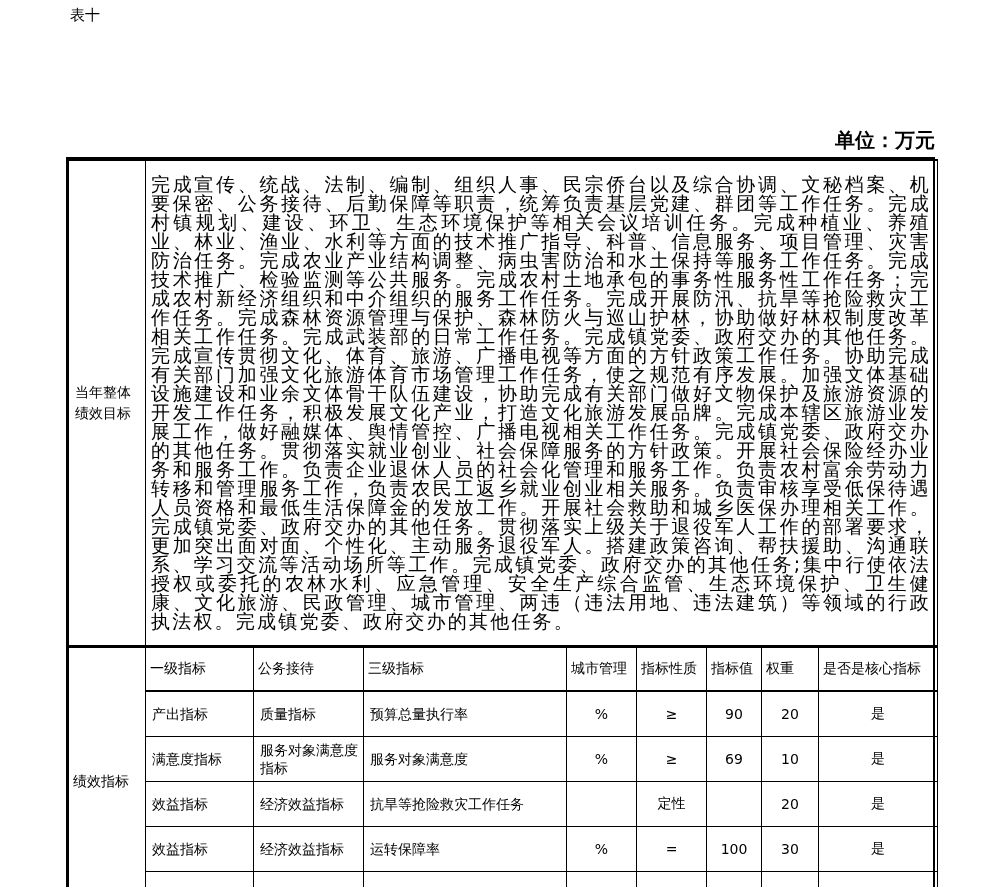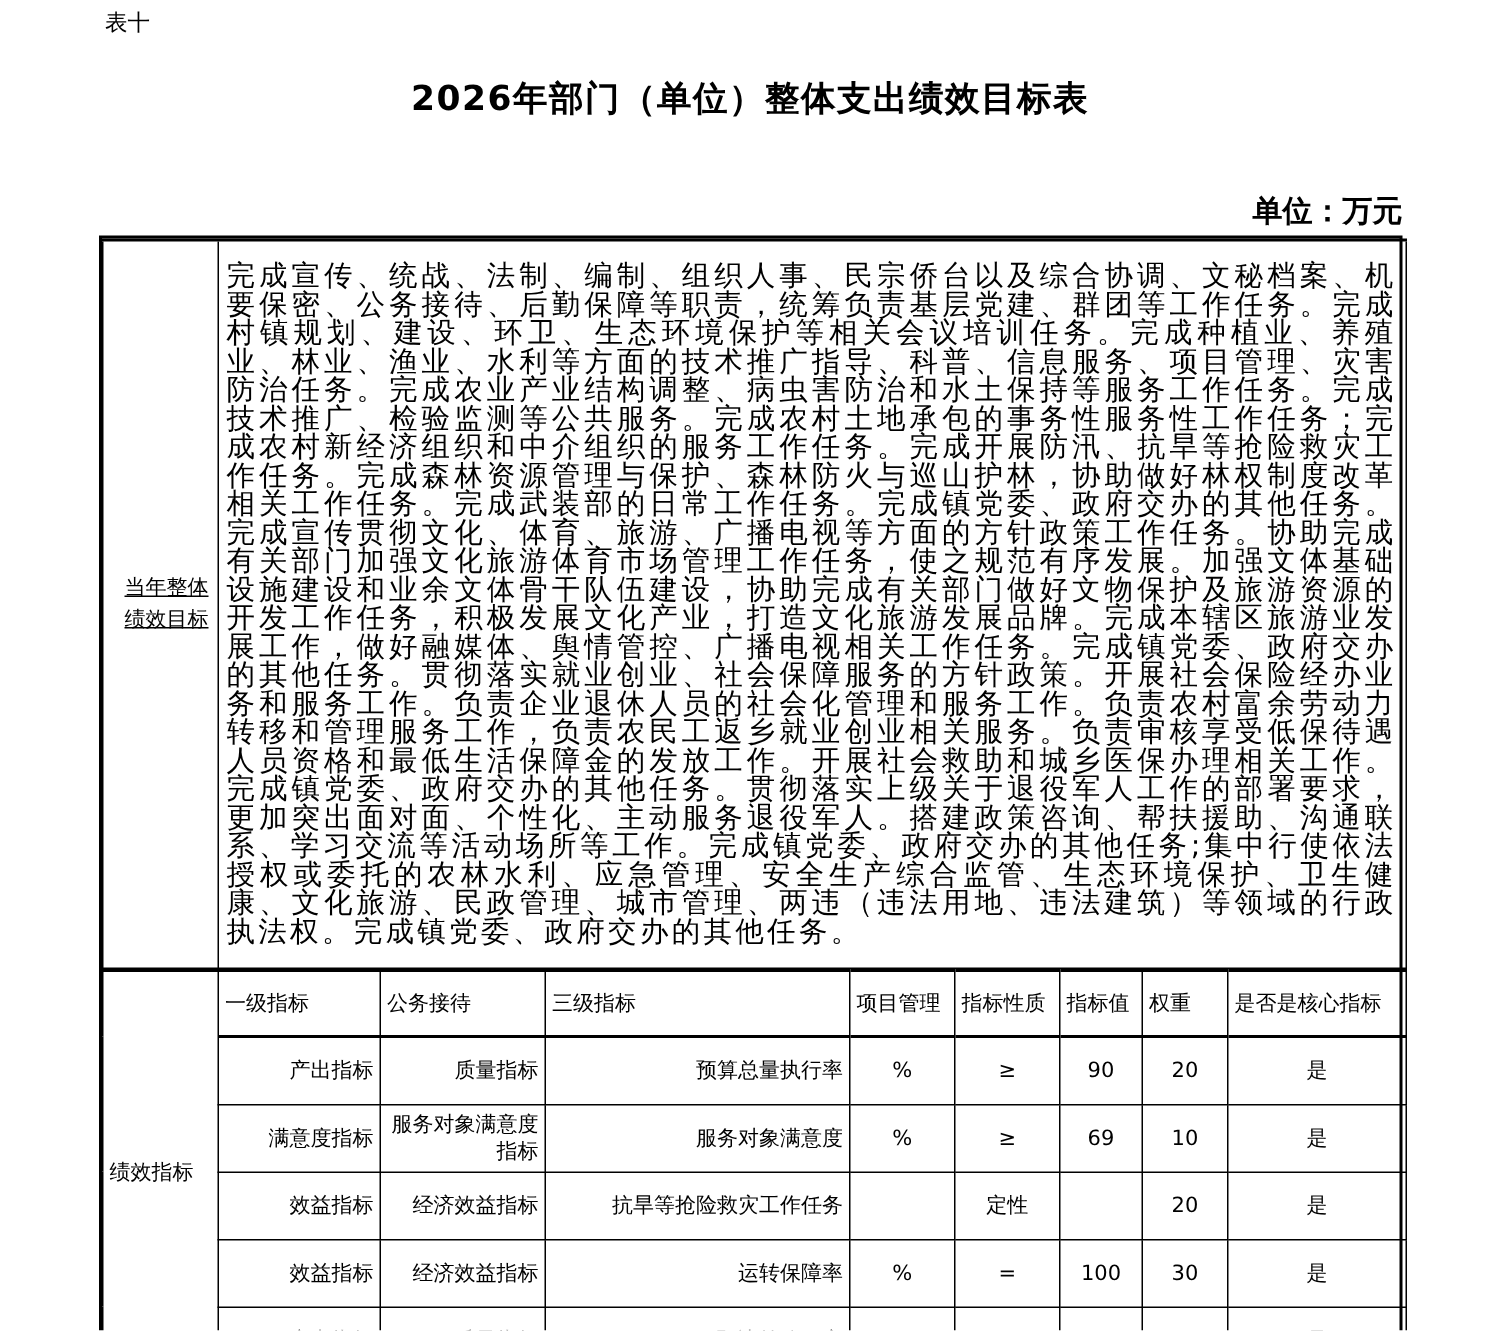--- a/index.html
+++ b/index.html
@@ -63,48 +63,46 @@
   }
   
   .goal-table td { border-top-width: 2px; }
   .ind-table tr.hdr td { border-top-width: 2px; border-bottom-width: 2px; }
 
   .info-table td { height: 81px; }
   .c-center { text-align: center; }
   .c-left   { text-align: left; }
 
   .goal-table .goal-label {
-    text-align: right;
+    text-align: left;
     line-height: 21px;
     padding: 2px 6px;
-    text-decoration: underline;
   }
   .goal-table .goal-text {
     height: 370px;
     padding: 14px 6px 14px 5px;
     font-size: 19px;
     line-height: 19px;
     letter-spacing: 2.2px;
     text-align: justify;
     vertical-align: middle;
   }
   .ind-table td { height: 45px; }
   .ind-table tr.hdr td { text-align: left; height: 44px; }
   .ind-table .ind-section-label { text-align: center; }
-  .ind-table td.name { text-align: right; padding-left: 6px; line-height: 18px; }
+  .ind-table td.name { text-align: left; padding-left: 6px; line-height: 18px; }
   .ind-table td.val  { text-align: center; }
 </style>
 </head>
 <body>
 
 <div class="sheet">
 
   <div class="corner-label">表十</div>
 
-  <h1 class="title">2026年部门（单位）整体支出绩效目标表</h1>
 
   <div class="unit-note">单位：万元</div>
 
   <div class="tables">
 
 
     <table class="goal-table">
       <colgroup>
         <col style="width:77px">
           <col style="width:792px">
@@ -128,21 +126,21 @@
         <col style="width:55px">
           <col style="width:57px">
           <col style="width:119px">
       </colgroup>
       <tbody>
           <tr class="hdr">
         <td class="ind-section-label" rowspan="6">绩效指标</td>
         <td>一级指标</td>
         <td>公务接待</td>
         <td>三级指标</td>
-        <td>项目管理</td>
+        <td>城市管理</td>
         <td>指标性质</td>
         <td>指标值</td>
         <td>权重</td>
         <td>是否是核心指标</td>
       </tr>
       <tr>
         <td class="name">产出指标</td>
         <td class="name">质量指标</td>
         <td class="name">预算总量执行率</td>
         <td class="val">%</td>

